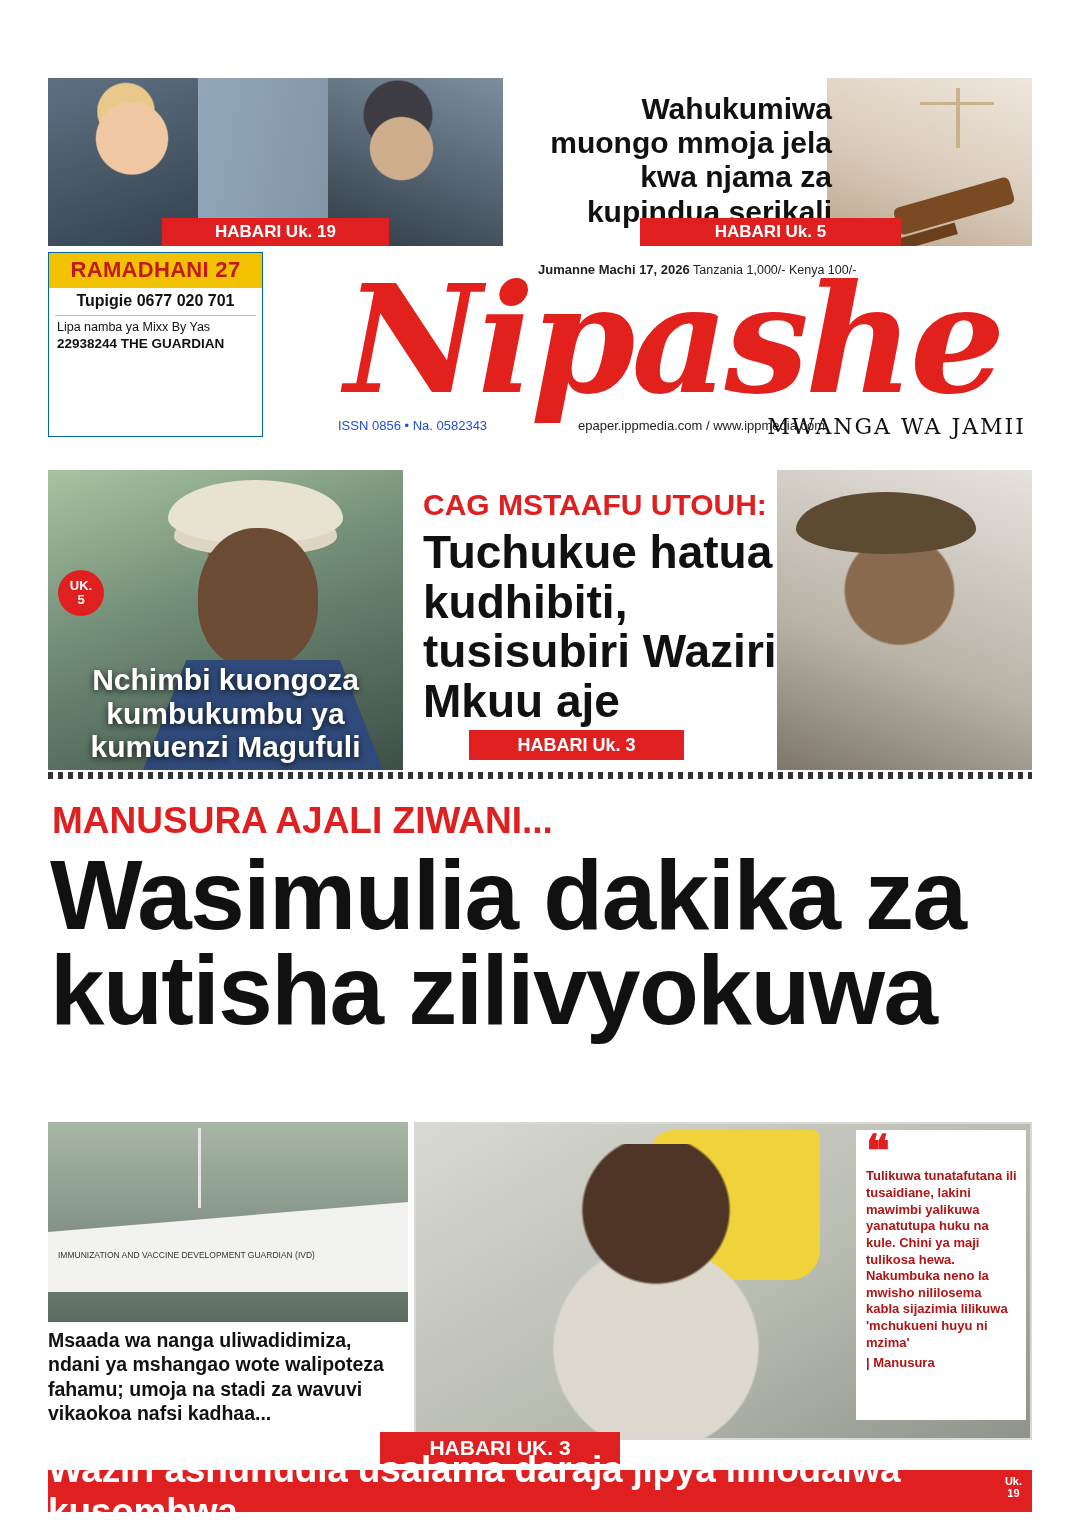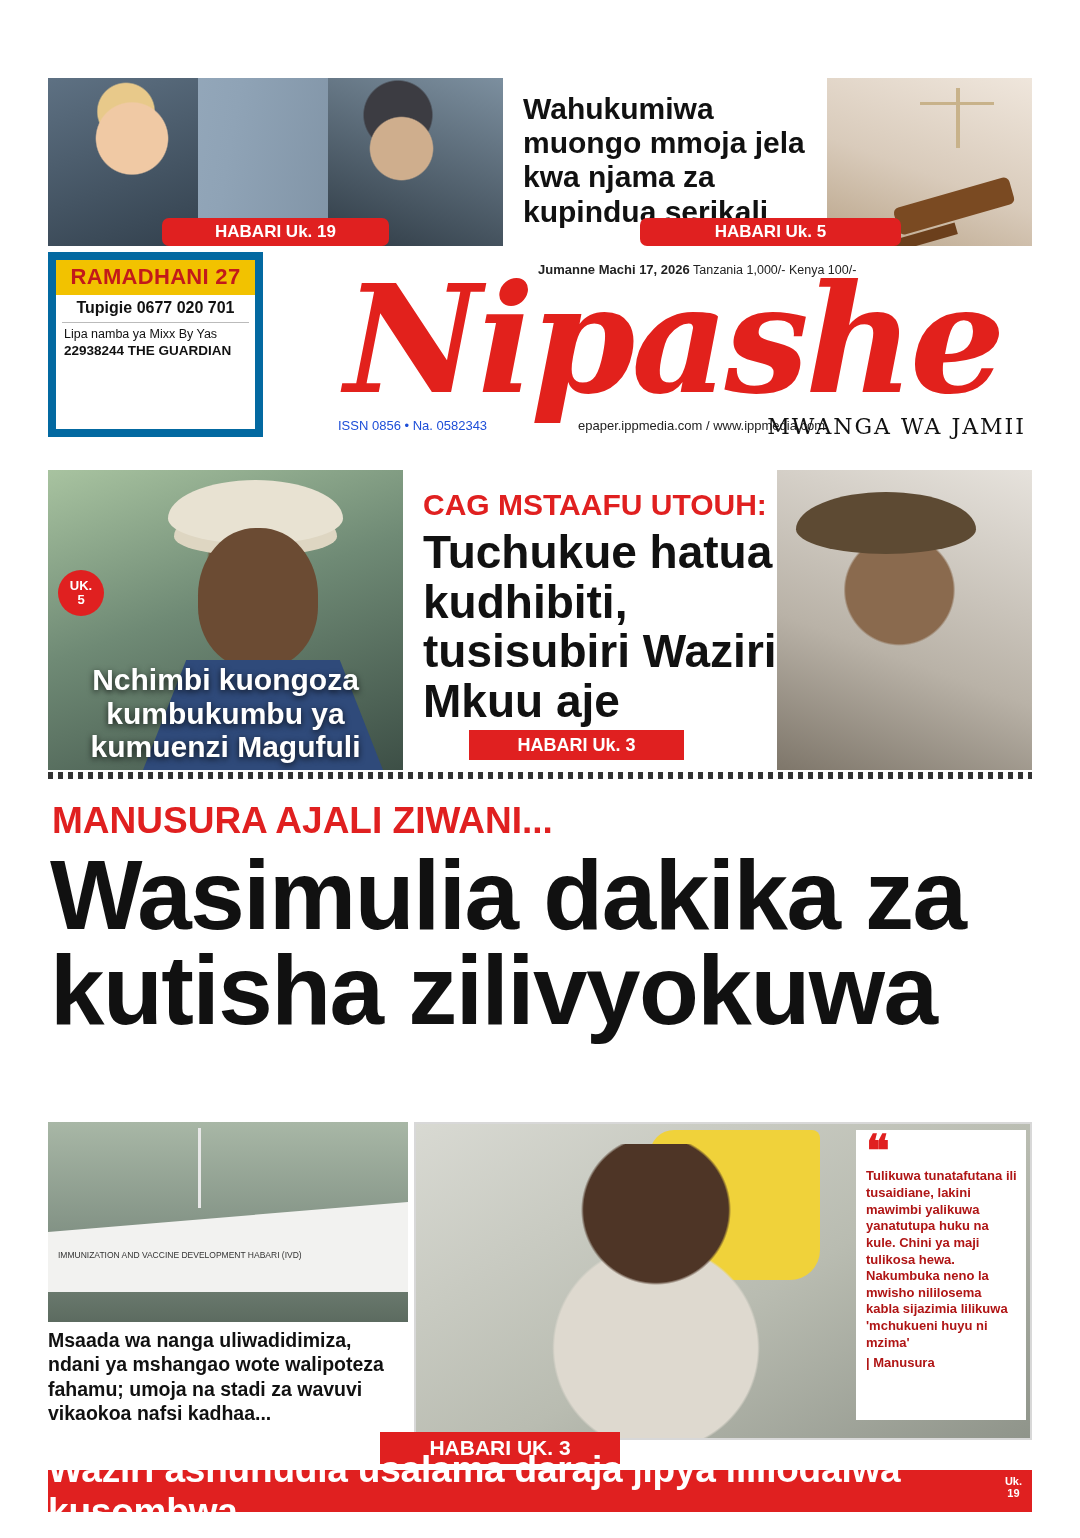--- a/index.html
+++ b/index.html
@@ -49,33 +49,33 @@
     box-shadow:-56px 22px 0 -8px #6b3f1c;
   }
   .ts-right .scale {
     position:absolute; right:30px; top:10px; width:90px; height:70px;
     background:
       linear-gradient(#c8b28a,#c8b28a) 44px 0/4px 60px no-repeat,
       linear-gradient(#c8b28a,#c8b28a) 8px 14px/74px 3px no-repeat;
   }
   .ts-right .txt {
     position:absolute; left:14px; right:200px; top:14px;
-    font-size:30px; line-height:1.14; font-weight:700; color:#111;
+    font-size:30px; line-height:1.14; font-weight:700; color:#111;text-align:right;
   }
   .habari-tag {
     position:absolute; bottom:0; left:0; right:0; height:28px; background:#e02020;
-    color:#fff; font-weight:700; font-size:17px; display:flex; align-items:center; justify-content:center;border-radius:7px;
+    color:#fff; font-weight:700; font-size:17px; display:flex; align-items:center; justify-content:center;
   }
   .habari-tag.narrow { left:25%; right:25%; }
 
   
   .masthead { position:absolute; left:48px; top:252px; width:984px; height:200px; }
   .ramadhani {
     position:absolute; left:0; top:0; width:215px; height:185px;
-    border:8px solid #0369a1; background:#fff; padding:0;
+    border:1px solid #0369a1; background:#fff; padding:0;
   }
   .ram-title {
     background:#f2c200; color:#c21a1a; font-weight:700; font-size:22px;
     text-align:center; padding:4px 0 5px; letter-spacing:.3px;
   }
   .ram-body { font-size:12.5px; line-height:1.28; padding:6px 8px 0; color:#111; }
   .ram-phone { font-weight:700; font-size:16px; text-align:center; padding:4px 0 2px; }
   .ram-hr { height:1px; background:#bbb; margin:3px 6px; }
   .ram-foot { font-size:12.5px; line-height:1.3; padding:0 8px; }
   .ram-foot b { font-size:13.5px; }
@@ -281,21 +281,21 @@
   </div>
   <div class="dashline"></div>
 
   <div class="lead-kicker">MANUSURA AJALI ZIWANI...</div>
   <div class="lead-head">Wasimulia dakika za kutisha zilivyokuwa</div>
 
   <div class="bottom">
     <div class="bphoto-left">
       <div class="mast"></div>
       <div class="boat"></div>
-      <div class="boat-label">IMMUNIZATION AND VACCINE DEVELOPMENT HABARI (IVD)</div>
+      <div class="boat-label">IMMUNIZATION AND VACCINE DEVELOPMENT GUARDIAN (IVD)</div>
     </div>
     <div class="bcaption">Msaada wa nanga uliwadidimiza, ndani ya mshangao wote walipoteza fahamu; umoja na stadi za wavuvi vikaokoa nafsi kadhaa...</div>
 
     <div class="bphoto-main">
       <div class="bp-pillow"></div>
       <div class="bp-person"></div>
       <div class="quote-box">
         <div class="qmark">❝</div>
         <div class="qtext">Tulikuwa tunatafutana ili tusaidiane, lakini mawimbi yalikuwa yanatutupa huku na kule. Chini ya maji tulikosa hewa. Nakumbuka neno la mwisho nililosema kabla sijazimia lilikuwa 'mchukueni huyu ni mzima'</div>
         <div class="qtext src">| Manusura</div>

